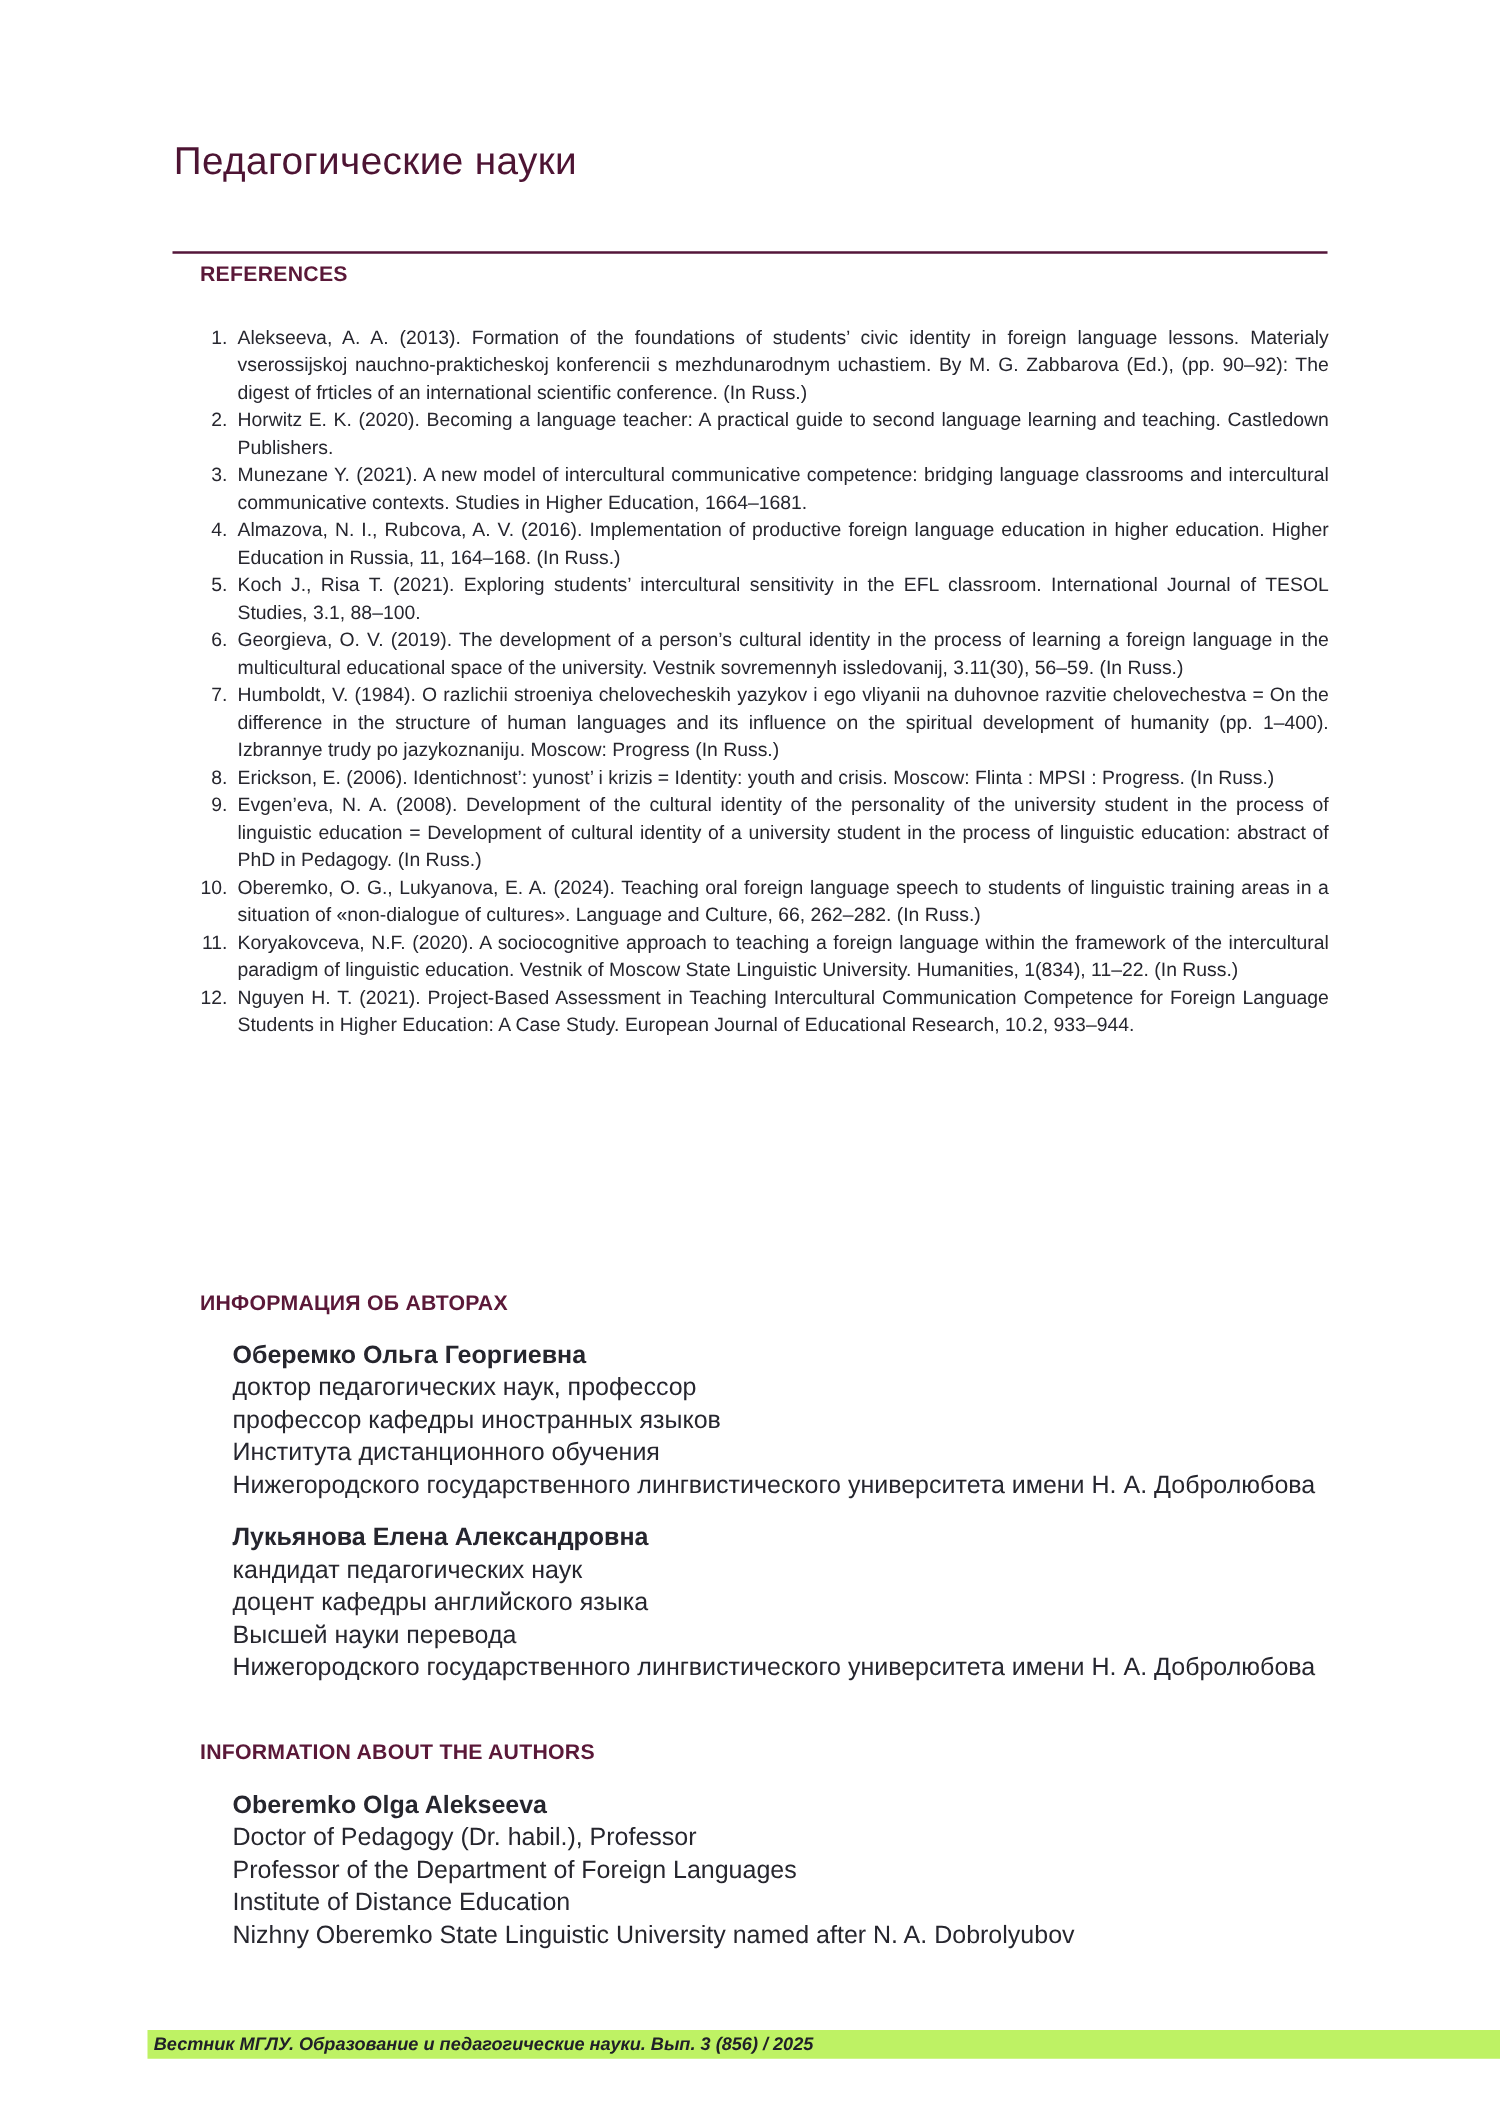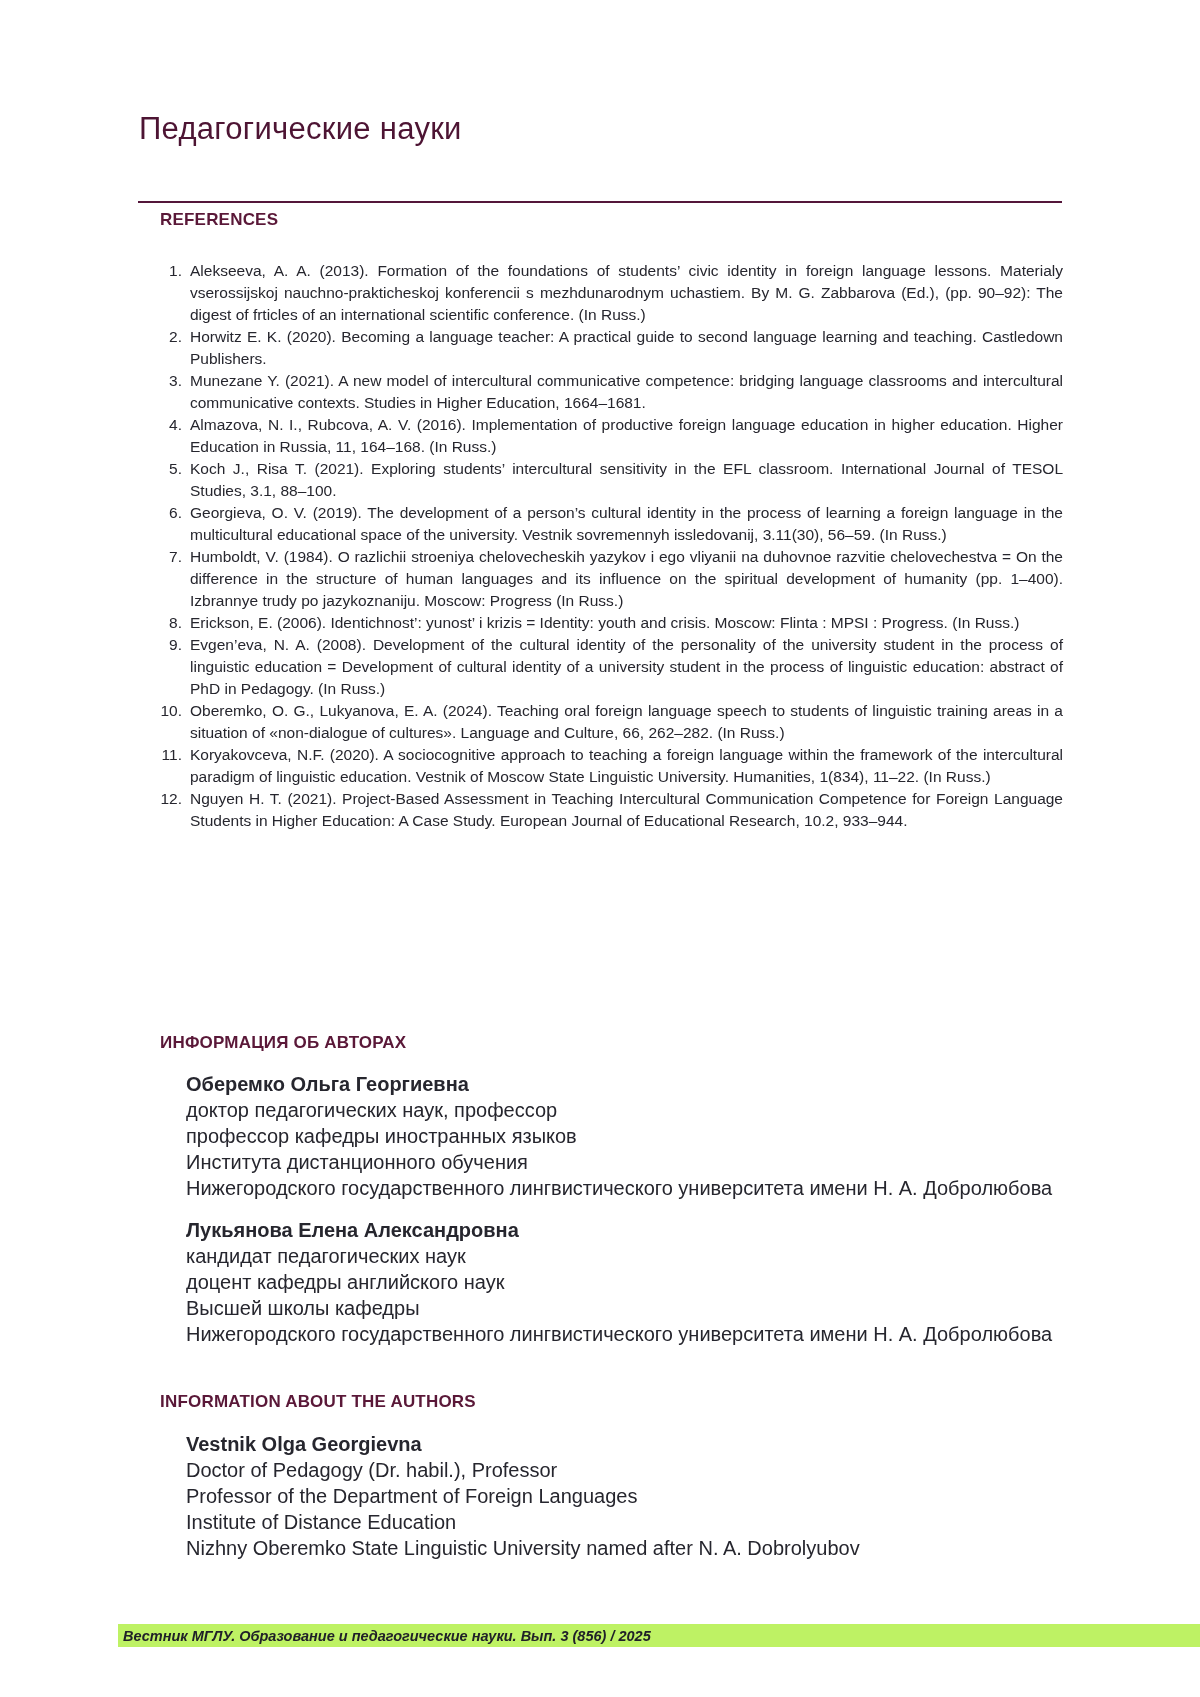--- a/index.html
+++ b/index.html
@@ -114,29 +114,29 @@
     <p class="author-name">Оберемко Ольга Георгиевна</p>
     <p>доктор педагогических наук, профессор</p>
     <p>профессор кафедры иностранных языков</p>
     <p>Института дистанционного обучения</p>
     <p>Нижегородского государственного лингвистического университета имени Н. А. Добролюбова</p>
   </div>
 
   <div class="author-block ru-author-2">
     <p class="author-name">Лукьянова Елена Александровна</p>
     <p>кандидат педагогических наук</p>
-    <p>доцент кафедры английского наук</p>
-    <p>Высшей школы кафедры</p>
+    <p>доцент кафедры английского языка</p>
+    <p>Высшей науки перевода</p>
     <p>Нижегородского государственного лингвистического университета имени Н. А. Добролюбова</p>
   </div>
 
   <div class="section-heading en-authors-heading">INFORMATION ABOUT THE AUTHORS</div>
 
   <div class="author-block en-author-1">
-    <p class="author-name">Vestnik Olga Georgievna</p>
+    <p class="author-name">Oberemko Olga Alekseeva</p>
     <p>Doctor of Pedagogy (Dr. habil.), Professor</p>
     <p>Professor of the Department of Foreign Languages</p>
     <p>Institute of Distance Education</p>
     <p>Nizhny Oberemko State Linguistic University named after N. A. Dobrolyubov</p>
   </div>
 
   <div class="footer-band">
     <span class="footer-journal">Вестник МГЛУ. Образование и педагогические науки. Вып. 3 (856) / 2025</span>
     <span class="footer-page">57</span>
   </div>

